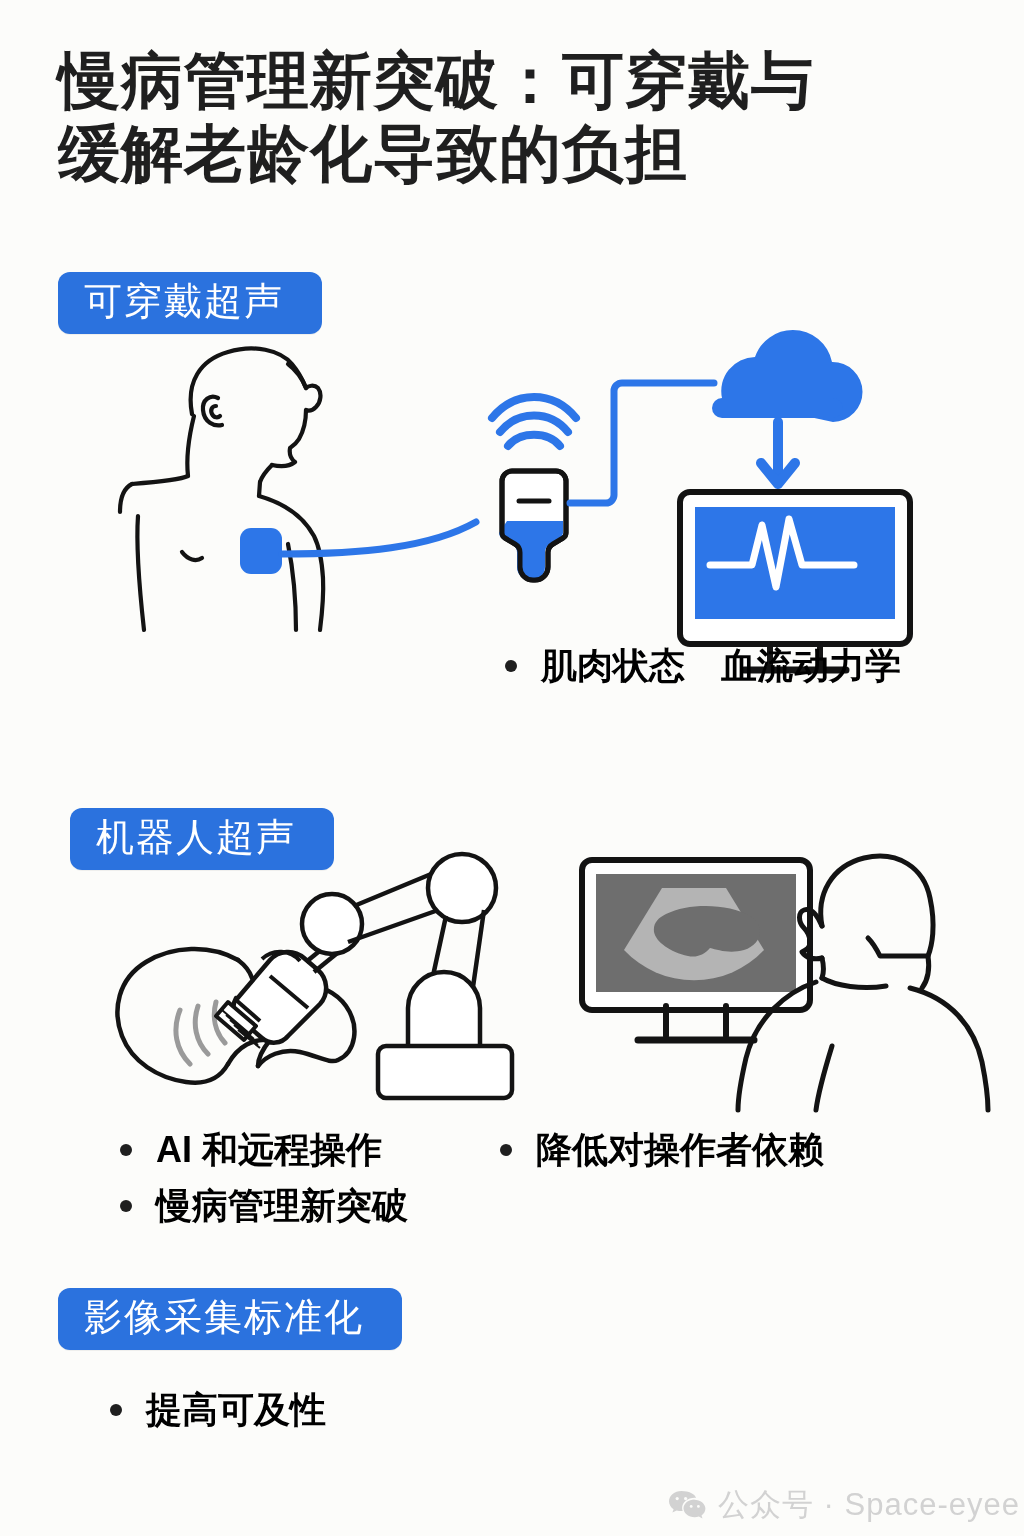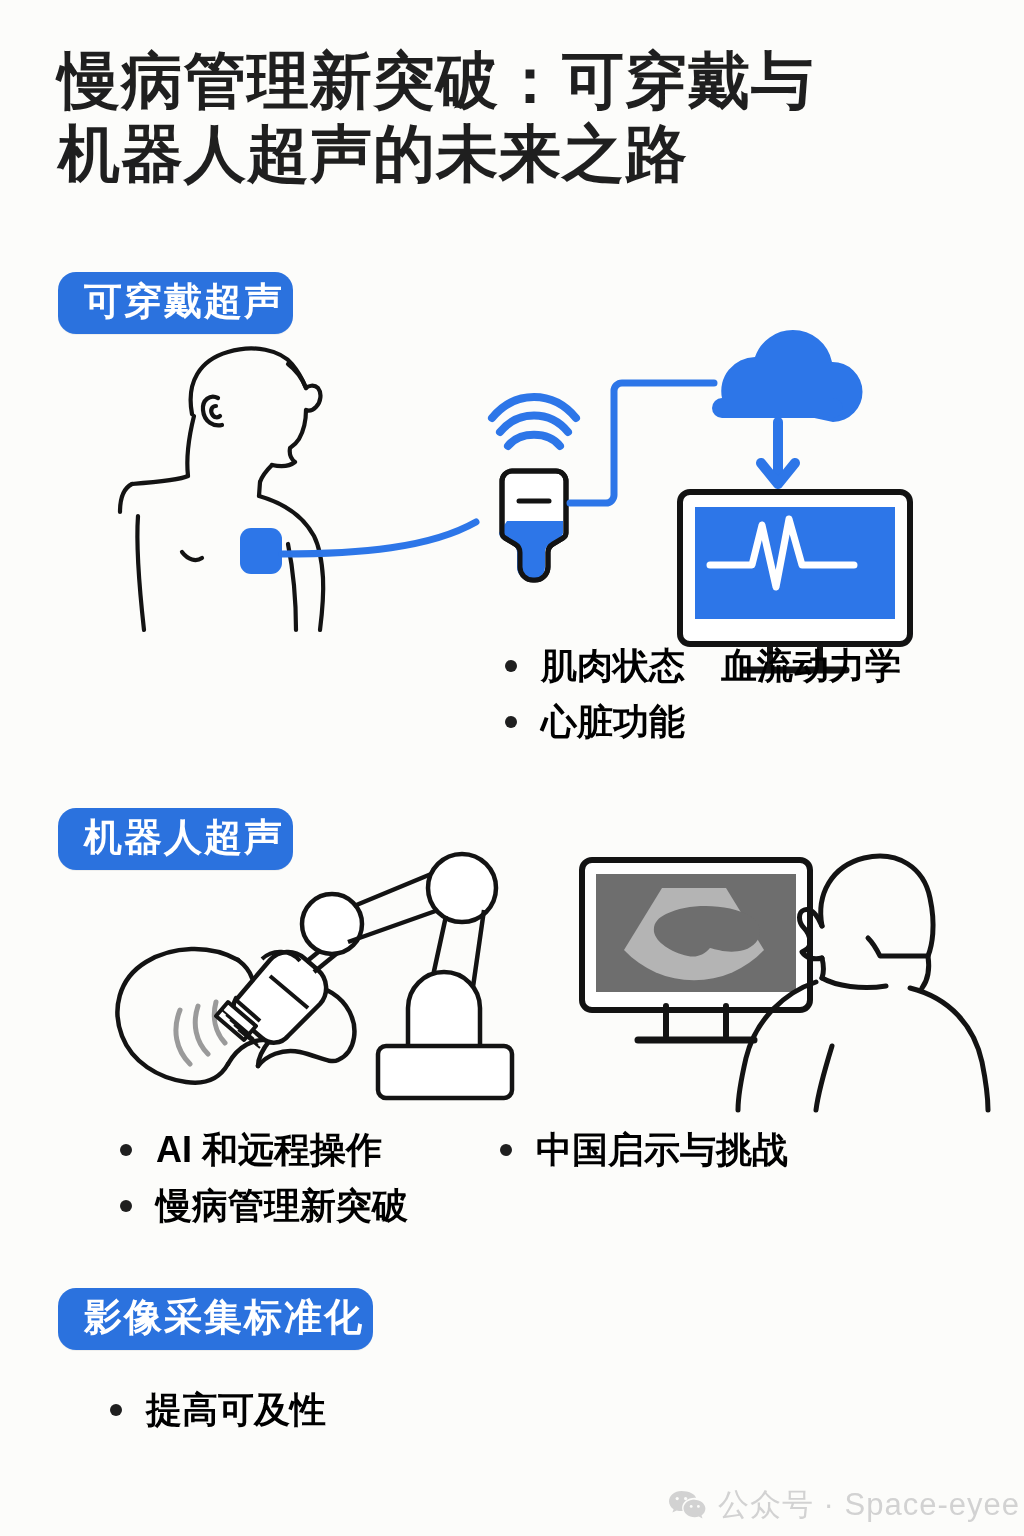--- a/index.html
+++ b/index.html
@@ -19,30 +19,30 @@
     font-size:62px;line-height:1.18;font-weight:bold;
     letter-spacing:1px;color:#1f1f1f;
   }
   .title .line{display:block;white-space:nowrap;}
 
   
   .badge{
     position:absolute;
     background:#2b72de;
     color:#ffffff;
-    font-size:38px;font-weight:bold;
-    border-radius:18px;
-    padding:10px 9px 14px 26px;
+    font-size:38px;font-weight:normal;
+    border-radius:12px;
+    padding:10px 38px 14px 26px;
     letter-spacing:2px;
     line-height:1;
     white-space:nowrap;
     box-shadow:0 1px 0 rgba(0,0,0,.05);
   }
   #badge-wearable{left:58px;top:272px;}
-  #badge-robotic{left:58px;top:808px;}
+  #badge-robotic{left:70px;top:808px;}
   #badge-china{left:58px;top:1288px;}
 
   
   .bullets{position:absolute;}
   .bullet{
     display:flex;align-items:flex-start;
     font-size:36px;font-weight:bold;color:#000000;
     line-height:1.55;white-space:nowrap;
   }
   .bullet .dot{
@@ -70,21 +70,21 @@
 
   svg{overflow:visible;}
 </style>
 </head>
 <body>
 
 <div class="page">
 
   <div class="title">
     <span class="line">慢病管理新突破：可穿戴与</span>
-    <span class="line">机器人超声的未来之路</span>
+    <span class="line">缓解老龄化导致的负担</span>
   </div>
 
   <div class="badge" id="badge-wearable">可穿戴超声</div>
 
   <div class="art" id="art-wearable">
     <svg width="880" height="300" viewBox="0 0 880 300" fill="none">
 
       <g stroke="#131313" stroke-width="4.2" stroke-linecap="round" stroke-linejoin="round" fill="none">
 
         <path d="M62 84 C56 52 70 30 98 22 C124 14 150 20 162 34
@@ -163,24 +163,20 @@
         <path d="M614 340 h102" stroke="#131313" stroke-width="7" stroke-linecap="round"></path>
       </g>
     </svg>
   </div>
 
   <div class="bullets" id="bullets-wearable">
     <div class="bullet">
       <span class="dot"></span>
       <span>肌肉状态　血流动力学</span>
     </div>
-    <div class="bullet">
-      <span class="dot"></span>
-      <span>心脏功能</span>
-    </div>
   </div>
 
   <div class="badge" id="badge-robotic">机器人超声</div>
 
   <div class="art" id="art-robotic">
     <svg width="900" height="260" viewBox="0 0 900 260" fill="none">
 
       <g stroke="#131313" stroke-width="4.5" stroke-linecap="round" stroke-linejoin="round" fill="none">
         <path d="M128 110 C100 94 62 96 36 112 C8 129 2 160 12 186
                  C22 212 48 228 76 232 C96 235 110 228 118 214"></path>
@@ -260,21 +256,21 @@
     </div>
     <div class="bullet">
       <span class="dot"></span>
       <span>慢病管理新突破</span>
     </div>
   </div>
 
   <div class="bullets" id="bullets-robot-right">
     <div class="bullet">
       <span class="dot"></span>
-      <span>中国启示与挑战</span>
+      <span>降低对操作者依赖</span>
     </div>
   </div>
 
   <div class="badge" id="badge-china">影像采集标准化</div>
 
   <div class="bullets" id="bullets-china">
     <div class="bullet">
       <span class="dot"></span>
       <span>提高可及性</span>
     </div>

